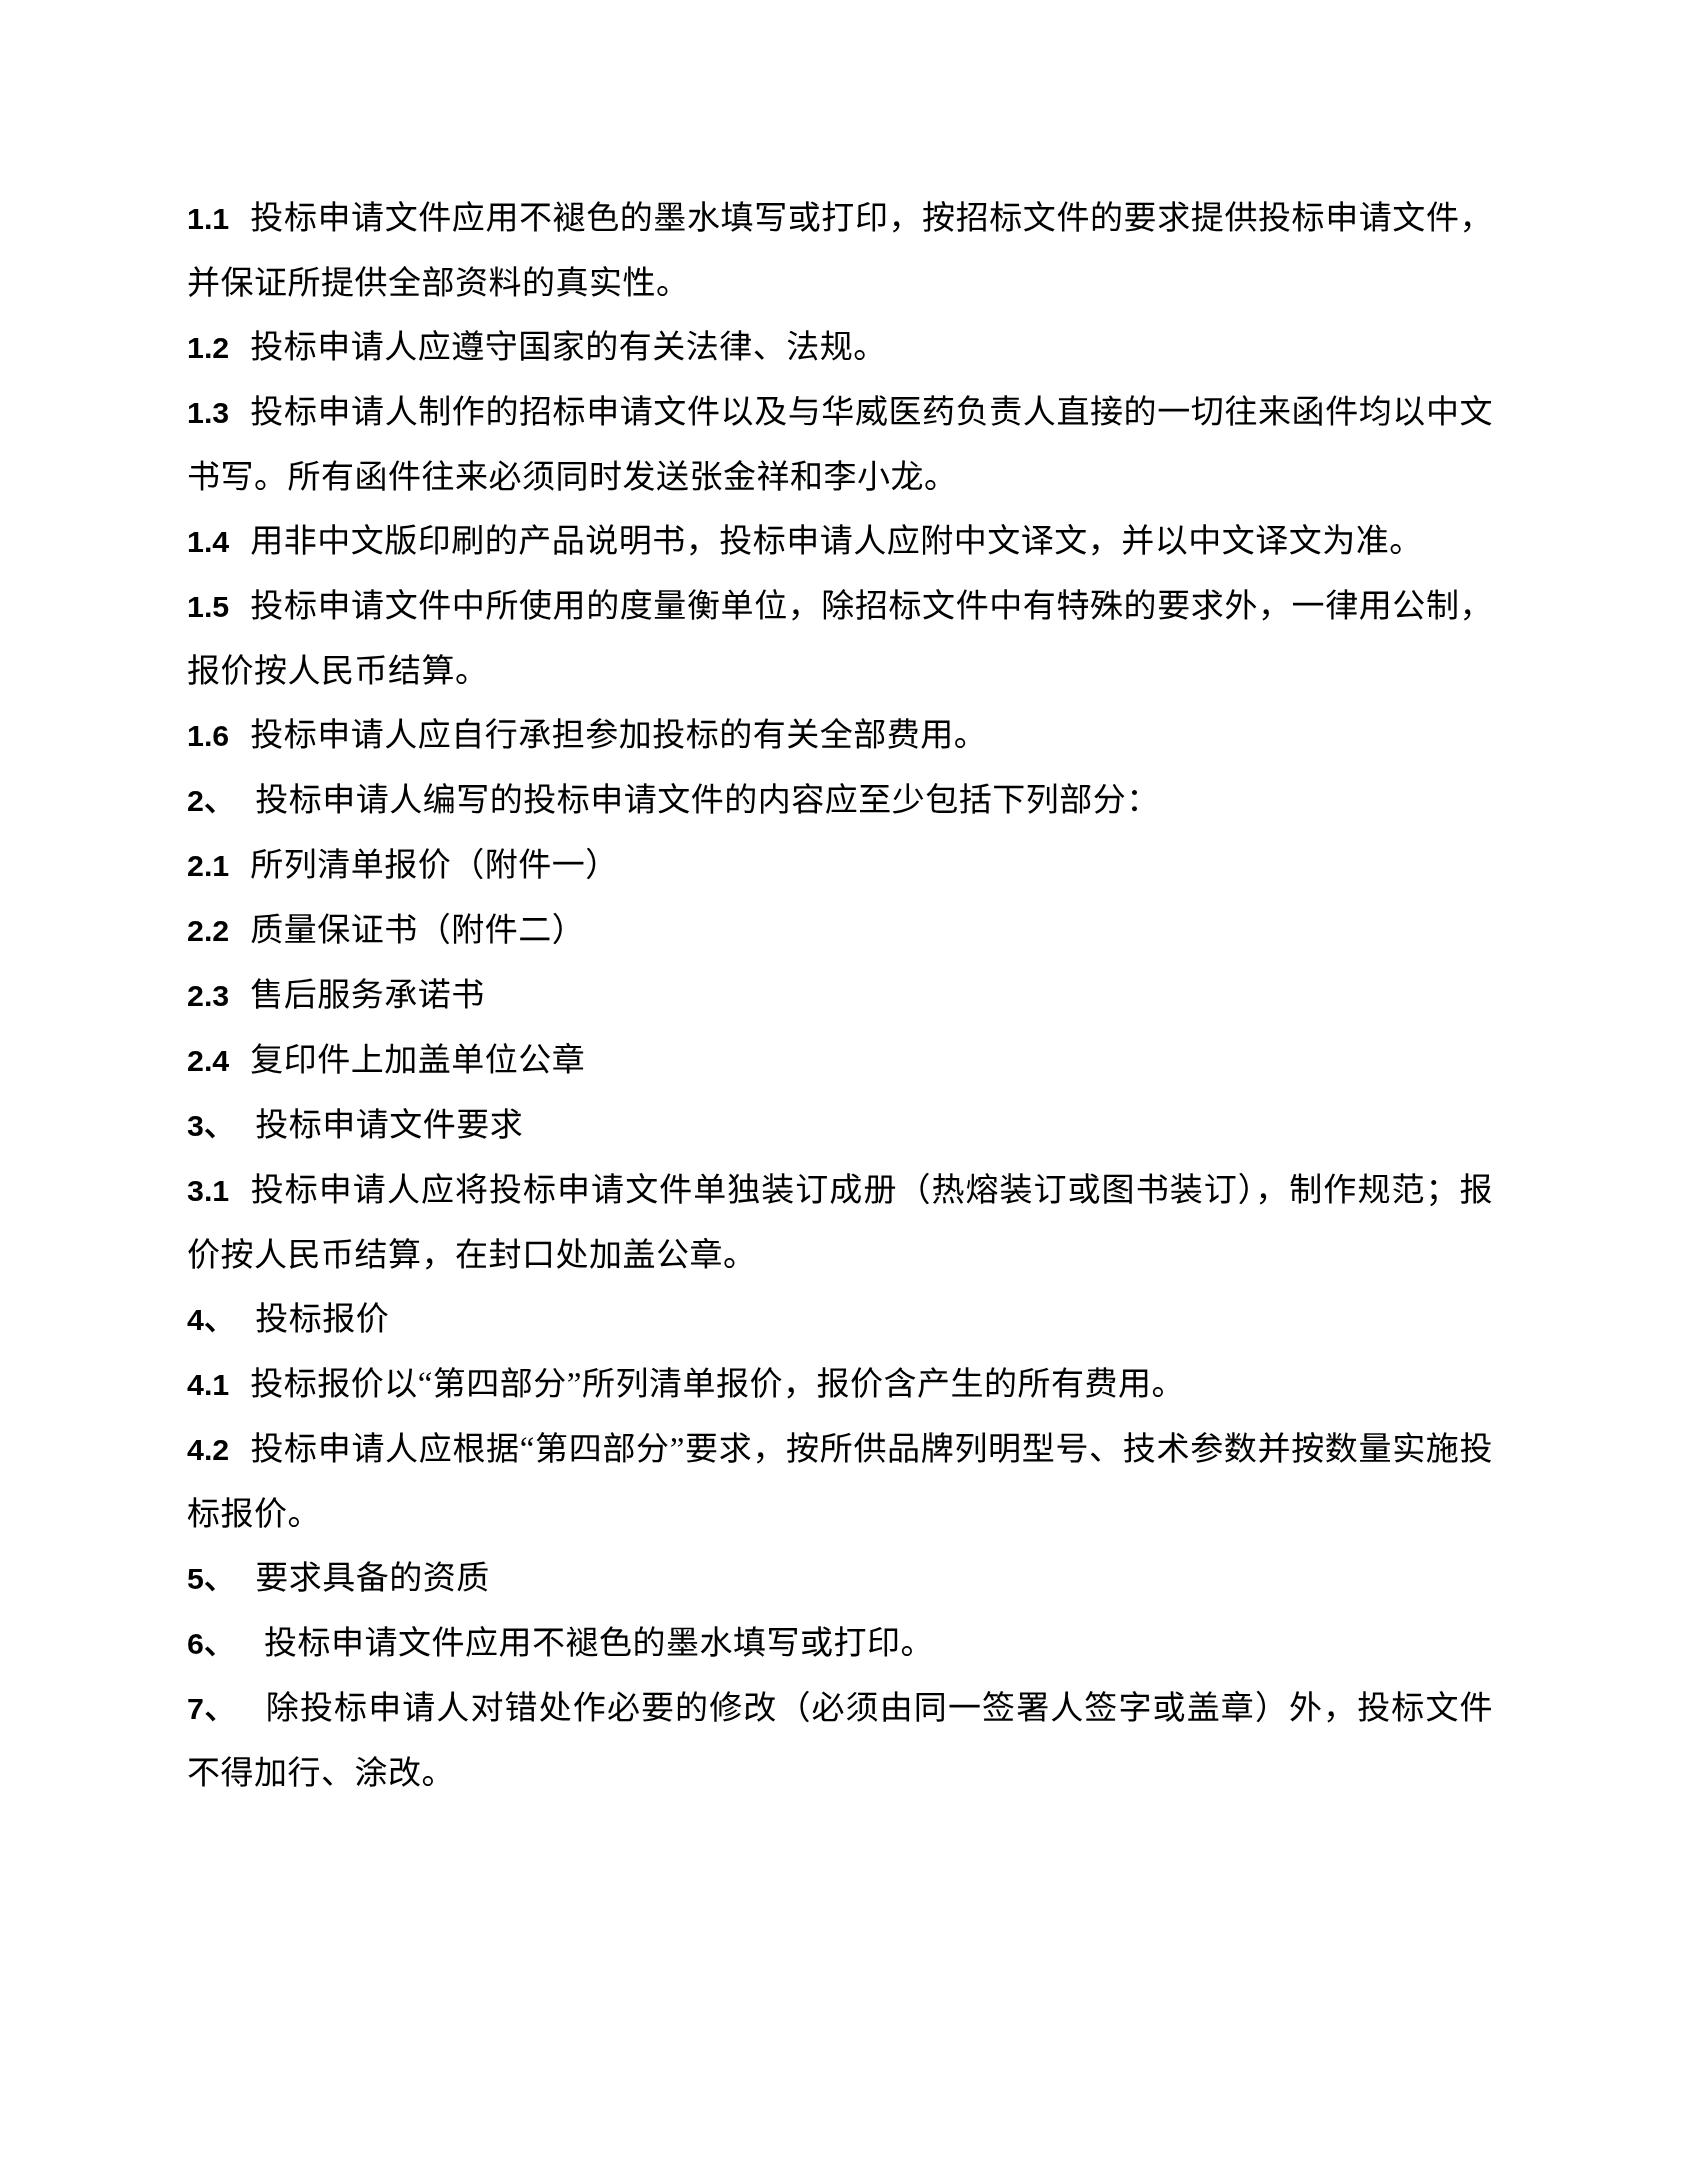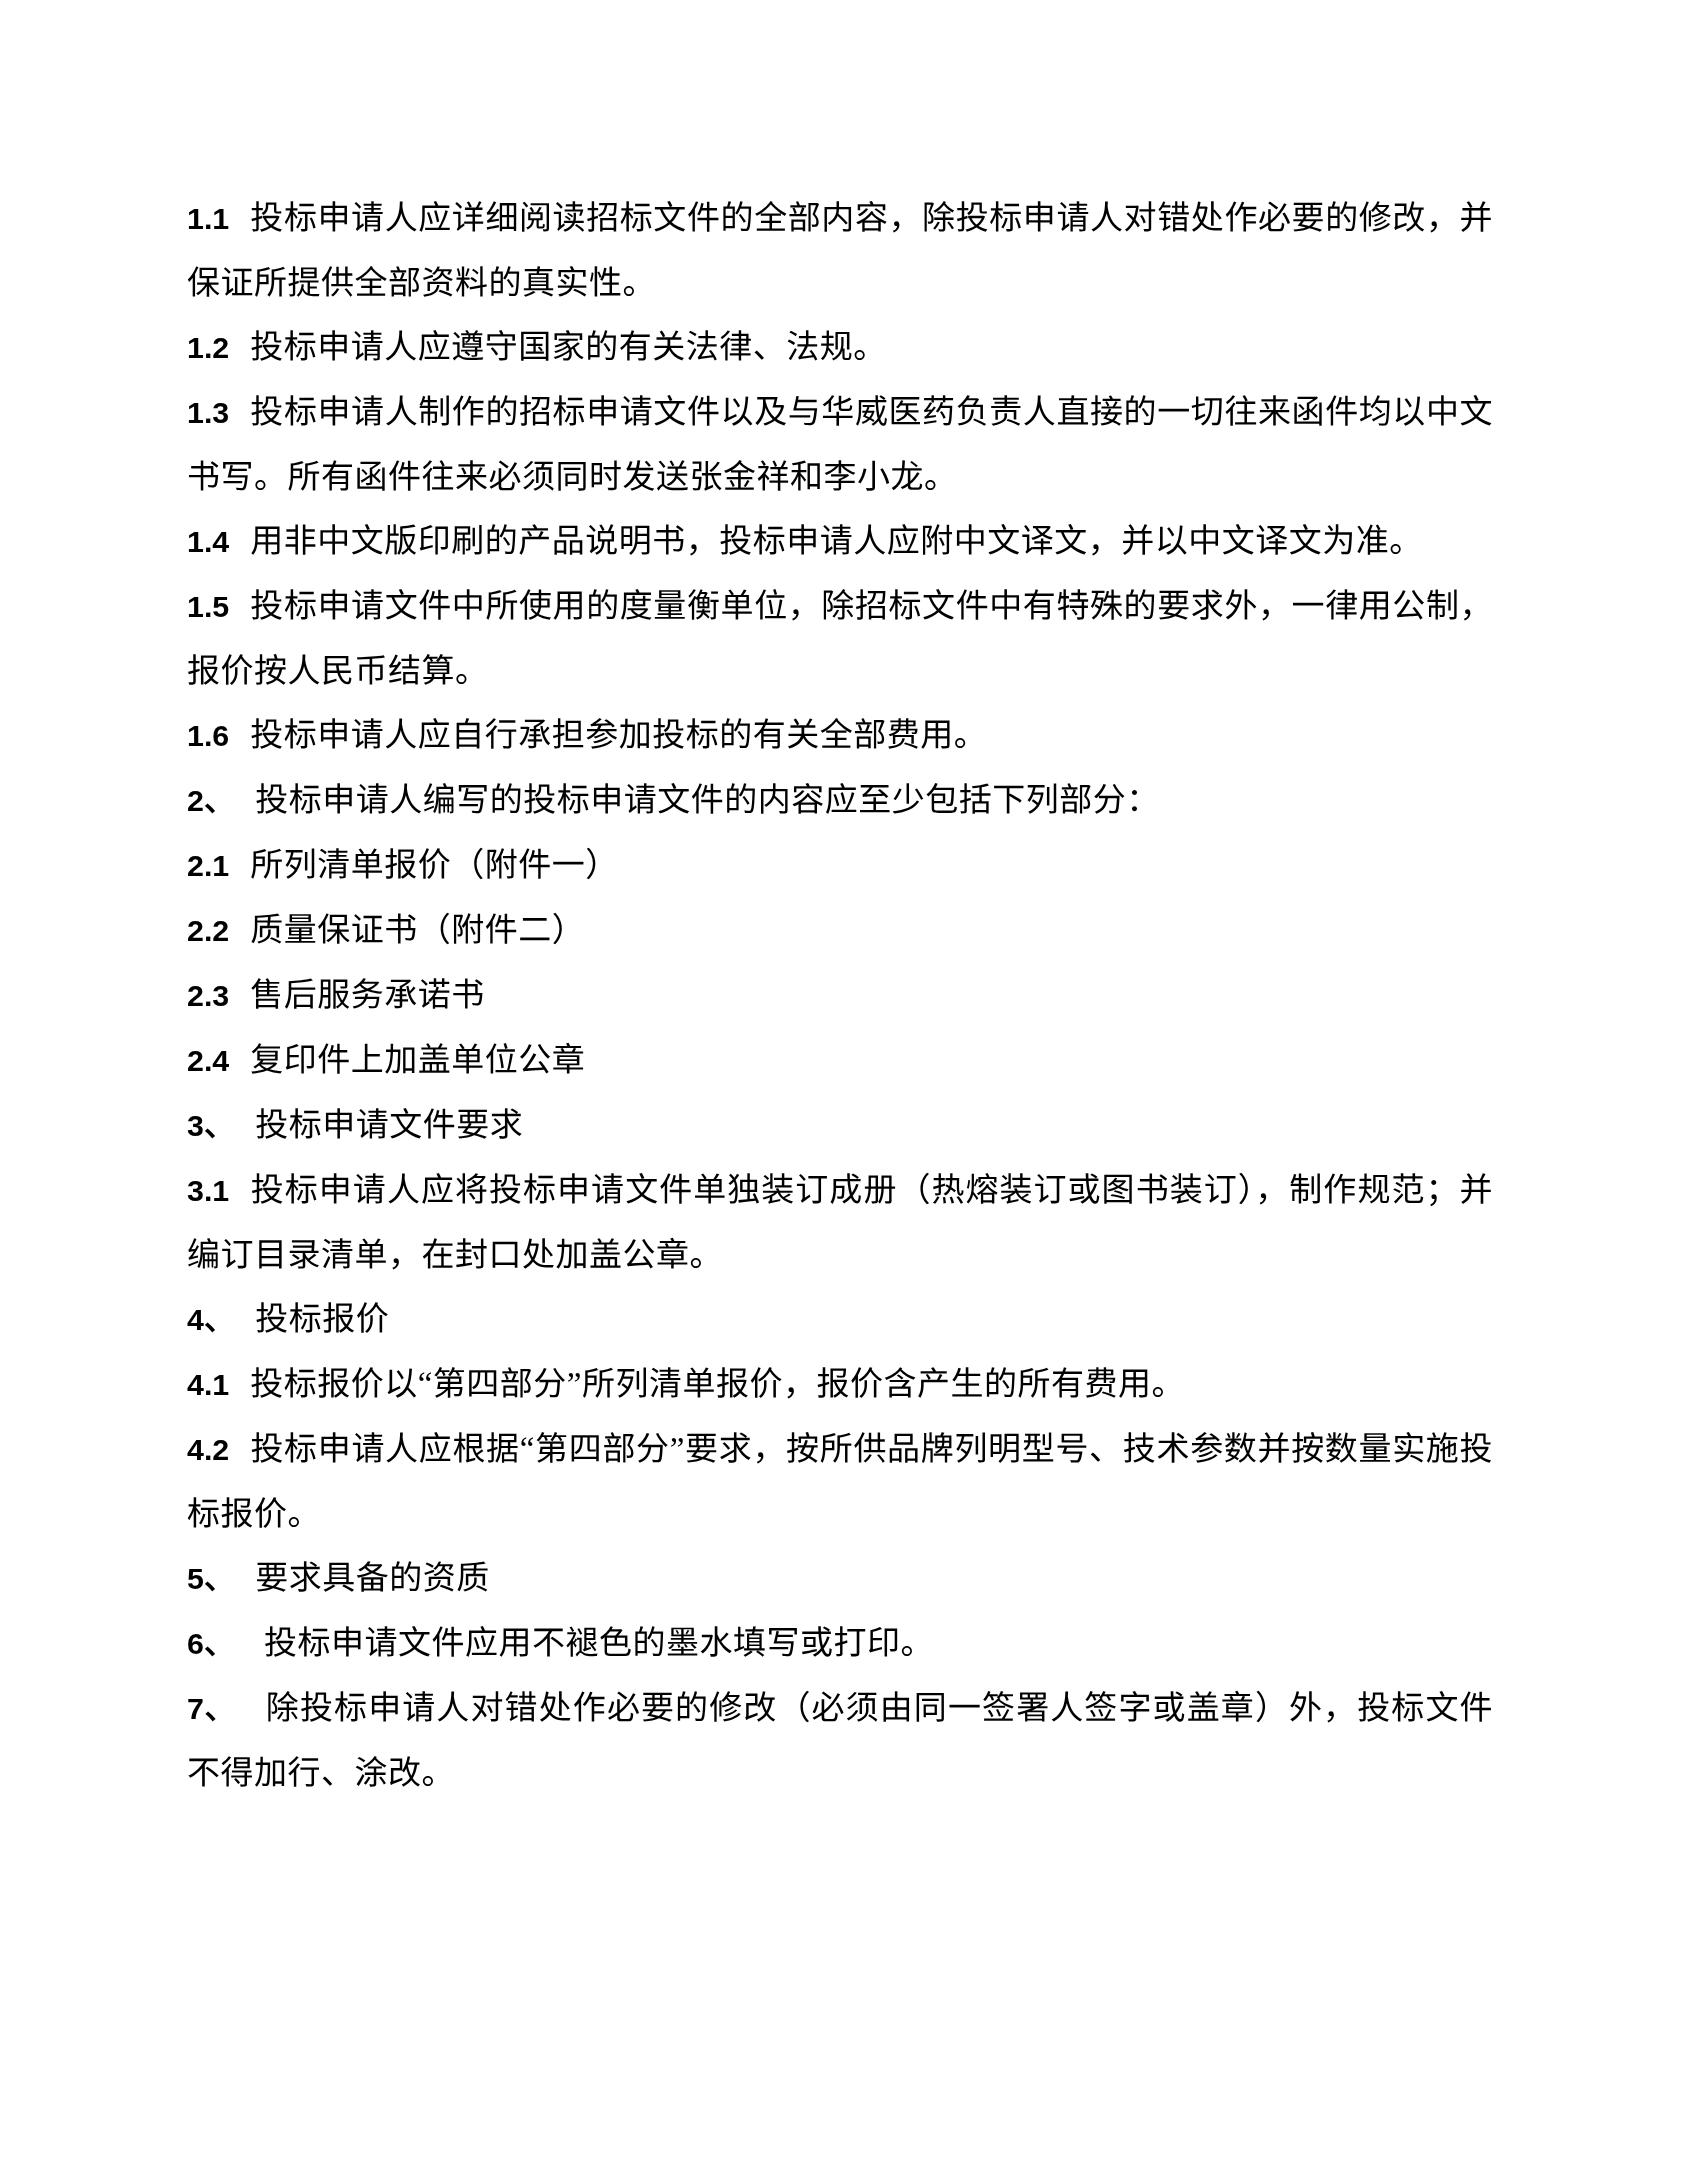--- a/index.html
+++ b/index.html
@@ -48,21 +48,21 @@
     
   }
 </style>
 </head>
 <body>
 
 <div class="doc-page">
   <div class="doc-content">
 
       <p class="doc-paragraph">
-        <span class="item-number">1.1</span><span class="item-text">投标申请人应详细阅读招标文件的全部内容，除投标申请人对错处作必要的修改，并保证所提供全部资料的真实性。</span>
+        <span class="item-number">1.1</span><span class="item-text">投标申请文件应用不褪色的墨水填写或打印，按招标文件的要求提供投标申请文件，并保证所提供全部资料的真实性。</span>
       </p>
 
       <p class="doc-paragraph">
         <span class="item-number">1.2</span><span class="item-text">投标申请人应遵守国家的有关法律、法规。</span>
       </p>
 
       <p class="doc-paragraph">
         <span class="item-number">1.3</span><span class="item-text">投标申请人制作的招标申请文件以及与华威医药负责人直接的一切往来函件均以中文书写。所有函件往来必须同时发送张金祥和李小龙。</span>
       </p>
 
@@ -96,21 +96,21 @@
 
       <p class="doc-paragraph">
         <span class="item-number">2.4</span><span class="item-text">复印件上加盖单位公章</span>
       </p>
 
       <p class="doc-paragraph">
         <span class="item-number">3、</span><span class="item-text">投标申请文件要求</span>
       </p>
 
       <p class="doc-paragraph">
-        <span class="item-number">3.1</span><span class="item-text">投标申请人应将投标申请文件单独装订成册（热熔装订或图书装订），制作规范；并编订目录清单，在封口处加盖公章。</span>
+        <span class="item-number">3.1</span><span class="item-text">投标申请人应将投标申请文件单独装订成册（热熔装订或图书装订），制作规范；报价按人民币结算，在封口处加盖公章。</span>
       </p>
 
       <p class="doc-paragraph">
         <span class="item-number">4、</span><span class="item-text">投标报价</span>
       </p>
 
       <p class="doc-paragraph">
         <span class="item-number">4.1</span><span class="item-text">投标报价以“第四部分”所列清单报价，报价含产生的所有费用。</span>
       </p>
 

